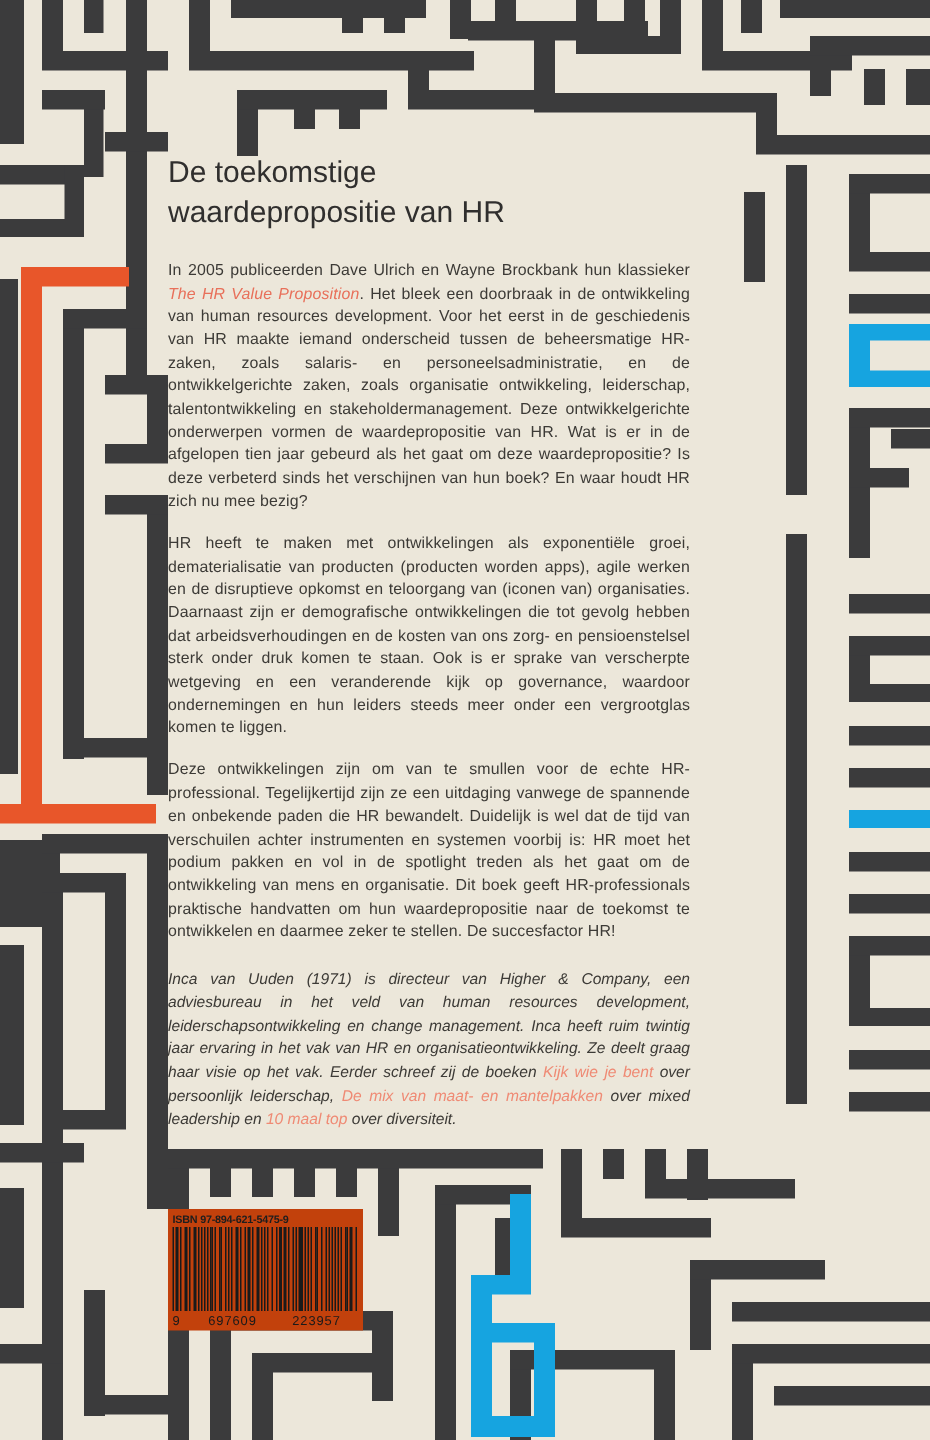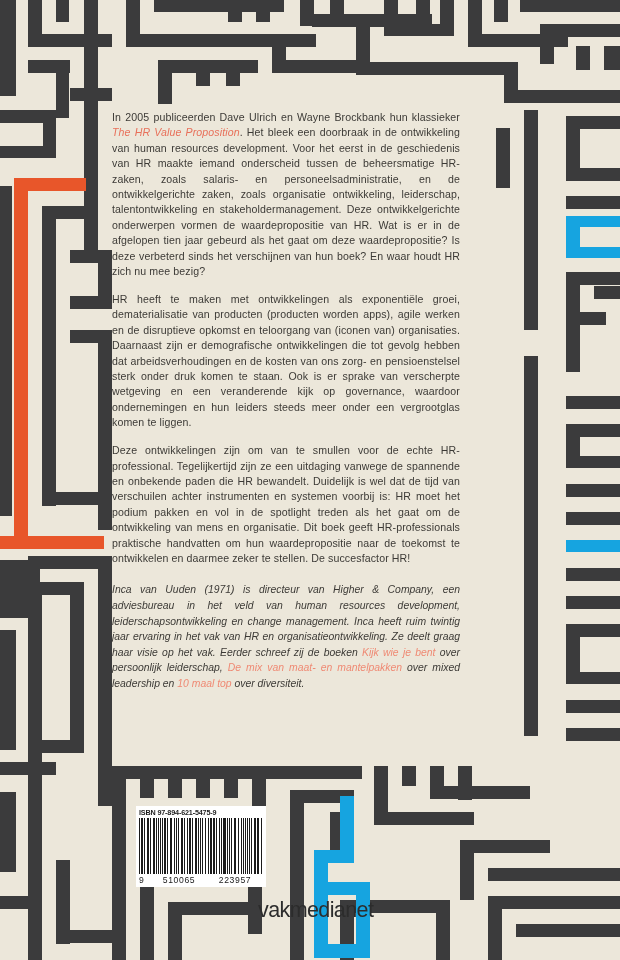--- a/index.html
+++ b/index.html
@@ -76,23 +76,22 @@
   .bio p { margin: 0; }
   .bio .book { color: #ef8a74; font-style: italic; }
 
   
   .barcode-box {
     position: absolute;
     left: 112px;
     top: 806px;
     width: 124px;
     z-index: 6;
-    background: #ffffff;
+    background: #c2410c;
     padding: 2px 3px 2px 3px;
-    margin-left: 24px;
   }
   .isbn-text {
     font-family: "Liberation Sans", sans-serif;
     font-size: 7.2px;
     font-weight: bold;
     color: #1e1e1e;
     letter-spacing: -0.15px;
     margin-bottom: 1px;
     white-space: nowrap;
   }
@@ -283,20 +282,24 @@
     <div class="bar" style="left:140px;top:874px;width:122px;height:13px;"></div>
     <div class="bar" style="left:248px;top:874px;width:14px;height:60px;"></div>
     <div class="bar" style="left:168px;top:902px;width:80px;height:13px;"></div>
     <div class="bar" style="left:168px;top:902px;width:14px;height:58px;"></div>
 
   </div>
 
   <div class="content">
 
 
+    <div>
+      <div class="subtitle">De toekomstige</div>
+      <div class="subtitle" style="margin-top:0;">waardepropositie van HR</div>
+    </div>
 
     <div class="body-block">
       <p><span>In 2005 publiceerden Dave Ulrich en Wayne Brockbank hun klassieker </span><span class="cite">The HR Value Proposition</span><span>. Het bleek een doorbraak in de ontwikkeling van human resources development. Voor het eerst in de geschiedenis van HR maakte iemand onderscheid tussen de beheersmatige HR-zaken, zoals salaris- en personeelsadministratie, en de ontwikkelgerichte zaken, zoals organisatie ontwikkeling, leiderschap, talentontwikkeling en stakeholdermanagement. Deze ontwikkelgerichte onderwerpen vormen de waardepropositie van HR. Wat is er in de afgelopen tien jaar gebeurd als het gaat om deze waardepropositie? Is deze verbeterd sinds het verschijnen van hun boek? En waar houdt HR zich nu mee bezig?</span></p>
       <p>HR heeft te maken met ontwikkelingen als exponentiële groei, dematerialisatie van producten (producten worden apps), agile werken en de disruptieve opkomst en teloorgang van (iconen van) organisaties. Daarnaast zijn er demografische ontwikkelingen die tot gevolg hebben dat arbeidsverhoudingen en de kosten van ons zorg- en pensioenstelsel sterk onder druk komen te staan. Ook is er sprake van verscherpte wetgeving en een veranderende kijk op governance, waardoor ondernemingen en hun leiders steeds meer onder een vergrootglas komen te liggen.</p>
       <p>Deze ontwikkelingen zijn om van te smullen voor de echte HR-professional. Tegelijkertijd zijn ze een uitdaging vanwege de spannende en onbekende paden die HR bewandelt. Duidelijk is wel dat de tijd van verschuilen achter instrumenten en systemen voorbij is: HR moet het podium pakken en vol in de spotlight treden als het gaat om de ontwikkeling van mens en organisatie. Dit boek geeft HR-professionals praktische handvatten om hun waardepropositie naar de toekomst te ontwikkelen en daarmee zeker te stellen. De succesfactor HR!</p>
     </div>
 
     <div class="bio">
       <p><span>Inca van Uuden (1971) is directeur van Higher &amp; Company, een adviesbureau in het veld van human resources development, leiderschapsontwikkeling en change management. Inca heeft ruim twintig jaar ervaring in het vak van HR en organisatieontwikkeling. Ze deelt graag haar visie op het vak. Eerder schreef zij de boeken </span><span class="book">Kijk wie je bent</span><span> over persoonlijk leiderschap, </span><span class="book">De mix van maat- en mantelpakken</span><span> over mixed leadership en </span><span class="book">10 maal top</span><span> over diversiteit.</span></p>
     </div>
@@ -358,30 +361,29 @@
         <i style="width: 1px; margin-right: 2px;"></i>
         <i style="width: 1px; margin-right: 1px;"></i>
         <i style="width: 1px; margin-right: 2px;"></i>
         <i style="width: 1px; margin-right: 1px;"></i>
         <i style="width: 1px; margin-right: 1px;"></i>
         <i style="width: 2px; margin-right: 2px;"></i>
         <i style="width: 2px; margin-right: 1px;"></i>
       </div>
     <div class="barcode-digits">
       <span class="d1">9</span>
-      <span class="d2">510065</span>
+      <span class="d2">697609</span>
       <span class="d3">223957</span>
     </div>
   </div>
 
   <div class="logo">
 
     <div class="lb" style="left:92px;top:0;width:14px;height:66px;"></div>
     <div class="lb" style="left:66px;top:54px;width:40px;height:13px;"></div>
     <div class="lb" style="left:66px;top:54px;width:14px;height:44px;"></div>
     <div class="lb" style="left:66px;top:86px;width:56px;height:13px;"></div>
     <div class="lb" style="left:108px;top:86px;width:14px;height:76px;"></div>
     <div class="lb" style="left:66px;top:148px;width:56px;height:14px;"></div>
     <div class="lb" style="left:66px;top:98px;width:14px;height:64px;"></div>
-    <div class="logo-word">vakmedianet</div>
   </div>
 
 </div>
 
 </body></html>

